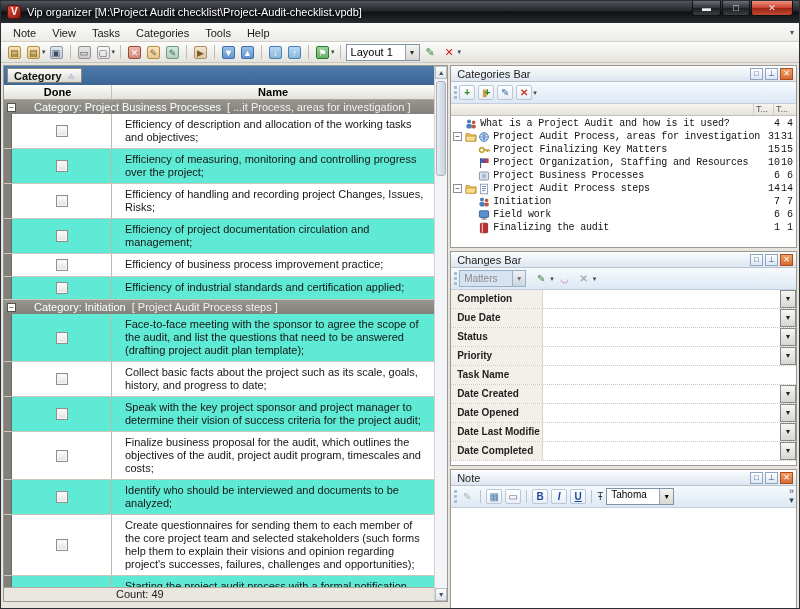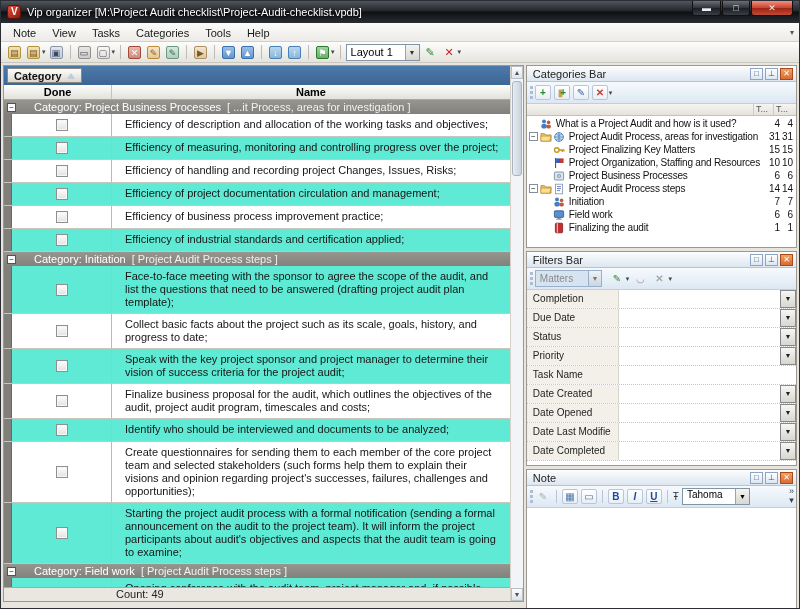--- a/index.html
+++ b/index.html
@@ -69,34 +69,34 @@
   .pb { width:13px; height:12px; margin-left:2px; border:1px solid #8fa4c2; background:linear-gradient(#fff,#dce6f2); font-size:8px; line-height:10px; text-align:center; color:#33507a; }
   .pb.close { background:linear-gradient(#f0a268,#d86a30); border-color:#a84a1a; color:#fff; }
   .ptool { height:22px; background:linear-gradient(#f6fafd,#dde8f4); border-bottom:1px solid #c2cedd; display:flex; align-items:center; padding:0 4px 0 8px; gap:3px; position:relative; }
   .ptool::before { content:""; position:absolute; left:3px; top:4px; bottom:4px; width:3px; border-left:3px dotted #aebdd0; }
   .pico { width:16px; height:15px; border:1px solid #b8c6d8; border-radius:2px; background:linear-gradient(#ffffff,#e8eef6); display:flex; align-items:center; justify-content:center; font-size:10px; }
   .psep { width:1px; height:13px; background:#b9c4d4; margin:0 2px; }
 
   
   .treecols { height:12px; background:linear-gradient(#f6f5f1,#e4e2da); border-bottom:1px solid #c4c2b8; display:flex; justify-content:flex-end; padding-right:3px; gap:0; }
   .treecols span { font-size:9px; color:#555; width:20px; border-left:1px solid #cfcdc4; padding-left:2px; line-height:11px; }
-  .tree { flex:1; overflow:hidden; background:#fff; padding-top:1px; }
+  .tree { flex:1; overflow:hidden; background:#fff; padding-top:1px;font-family:Liberation Mono, monospace; }
   .titem { height:13px; display:flex; align-items:center; font-size:10px; color:#111; white-space:nowrap; position:relative; }
   .titem .tlabel { overflow:hidden; text-overflow:clip; flex:1; padding-left:3px; letter-spacing:-0.2px; }
   .titem .cnt { width:20px; text-align:right; font-size:10px; flex:none; }
   .titem .cnt2 { width:16px; text-align:right; font-size:10px; flex:none; padding-right:3px; }
   .ebox2 { width:9px; height:9px; background:#fff; border:1px solid #848d99; font-size:8px; line-height:7px; text-align:center; color:#222; flex:none; margin:0 2px; }
   .tspace { width:13px; flex:none; }
   .tspace.child { width:26px; }
   .ticon { width:13px; height:12px; flex:none; display:inline-flex; align-items:center; justify-content:center; }
   .ticon svg { width:12px; height:12px; }
 
   
   .frows { flex:1; overflow:hidden; }
-  .frow { height:19px; display:flex; border-bottom:1px dotted #c9c6bd; }
+  .frow { height:19px; display:flex; border-bottom:1px dotted #c9c6bd;font-weight:bold; }
   .flabel { width:92px; flex:none; background:#f2f0e9; border-right:1px solid #d6d4cb; font-size:10px; color:#222; line-height:18px; padding-left:6px; white-space:nowrap; overflow:hidden; }
   .fval { flex:1; background:#fff; }
   .fdd { width:16px; flex:none; border:1px solid #888; background:linear-gradient(#f6f6f4,#d7d6d0); font-size:7px; text-align:center; line-height:16px; color:#222; }
   .fcombo { display:flex; align-items:center; height:17px; border:1px solid #9ab0c8; background:#d6e4f2; margin-right:4px; }
   .fcombo .cval { font-size:10px; color:#8a8a8a; width:52px; padding:0 4px; }
   .fcombo .cdd { width:13px; height:100%; background:linear-gradient(#eef2f6,#ccd6e0); border-left:1px solid #9ab0c8; font-size:7px; text-align:center; line-height:15px; color:#777; }
 
   
   .notebody { flex:1; background:#fff; }
   .biu { font-size:10px; font-weight:bold; color:#1a4a9a; }
@@ -511,21 +511,21 @@
               </span>
               <span class="tlabel">Finalizing the audit</span>
               <span class="cnt">1</span>
               <span class="cnt2">1</span>
             </div>
           </div>
       </div>
 
       <div class="panel" style="height:215px;">
         <div class="phead">
-          <span class="ptitle">Filters Bar</span>
+          <span class="ptitle">Changes Bar</span>
           <span class="pb">□</span>
           <span class="pb">⊥</span>
           <span class="pb close">✕</span>
         </div>
         <div class="ptool">
           <span class="fcombo">
             <span class="cval">Matters</span>
             <span class="cdd">▼</span>
           </span>
           <span class="pico" style="border:none;background:none;">

